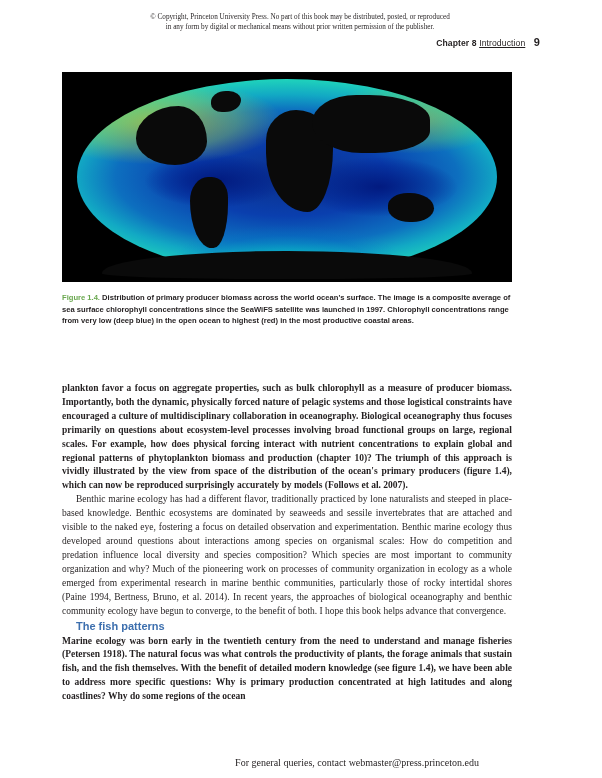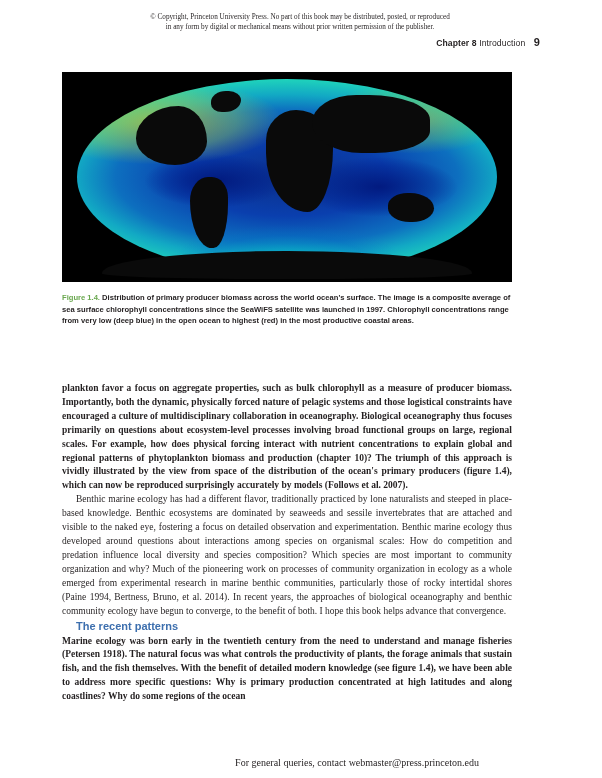--- a/index.html
+++ b/index.html
@@ -39,20 +39,21 @@
     font-size: 8.6px;
     color: #231f20;
     font-family: "Liberation Sans", sans-serif;
     letter-spacing: 0.1px;
   }
   .running-head .chapter-label {
     font-weight: bold;
   }
   .running-head .chapter-title {
     font-weight: normal;
+    text-decoration: underline;
   }
   .running-head .page-number {
     font-weight: bold;
     font-size: 11px;
     margin-left: 6px;
   }
 
   
   .figure-block {
     position: absolute;
@@ -167,18 +168,18 @@
     </div>
     <div class="fig-caption">
       <span class="fig-label">Figure 1.4.</span>
       <span>Distribution of primary producer biomass across the world ocean's surface. The image is a composite average of sea surface chlorophyll concentrations since the SeaWiFS satellite was launched in 1997. Chlorophyll concentrations range from very low (deep blue) in the open ocean to highest (red) in the most productive coastal areas.</span>
     </div>
   </div>
 
   <div class="body-text">
     <p class="first">plankton favor a focus on aggregate properties, such as bulk chlorophyll as a measure of producer biomass. Importantly, both the dynamic, physically forced nature of pelagic systems and those logistical constraints have encouraged a culture of multidisciplinary collaboration in oceanography. Biological oceanography thus focuses primarily on questions about ecosystem-level processes involving broad functional groups on large, regional scales. For example, how does physical forcing interact with nutrient concentrations to explain global and regional patterns of phytoplankton biomass and production (chapter 10)? The triumph of this approach is vividly illustrated by the view from space of the distribution of the ocean's primary producers (figure 1.4), which can now be reproduced surprisingly accurately by models (Follows et al. 2007).</p>
     <p>Benthic marine ecology has had a different flavor, traditionally practiced by lone naturalists and steeped in place-based knowledge. Benthic ecosystems are dominated by seaweeds and sessile invertebrates that are attached and visible to the naked eye, fostering a focus on detailed observation and experimentation. Benthic marine ecology thus developed around questions about interactions among species on organismal scales: How do competition and predation influence local diversity and species composition? Which species are most important to community organization and why? Much of the pioneering work on processes of community organization in ecology as a whole emerged from experimental research in marine benthic communities, particularly those of rocky intertidal shores (Paine 1994, Bertness, Bruno, et al. 2014). In recent years, the approaches of biological oceanography and benthic community ecology have begun to converge, to the benefit of both. I hope this book helps advance that convergence.</p>
-    <p class="section-heading">The recent patterns</p>
+    <p class="section-heading">The fish patterns</p>
     <p class="first">Marine ecology was born early in the twentieth century from the need to understand and manage fisheries (Petersen 1918). The natural focus was what controls the productivity of plants, the forage animals that sustain fish, and the fish themselves. With the benefit of detailed modern knowledge (see figure 1.4), we have been able to address more specific questions: Why is primary production concentrated at high latitudes and along coastlines? Why do some regions of the ocean</p>
   </div>
 
   <div class="footer">For general queries, contact webmaster@press.princeton.edu</div>
 </div>
 
 </body></html>

